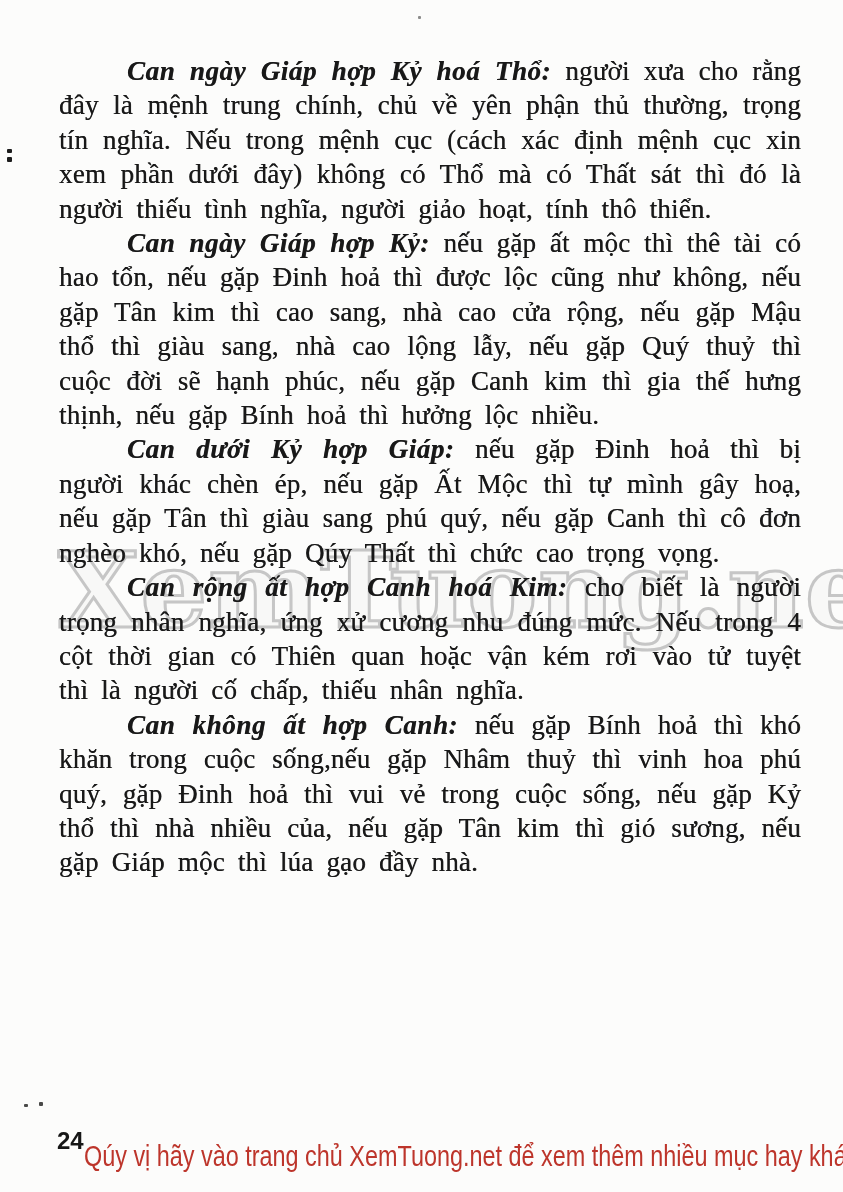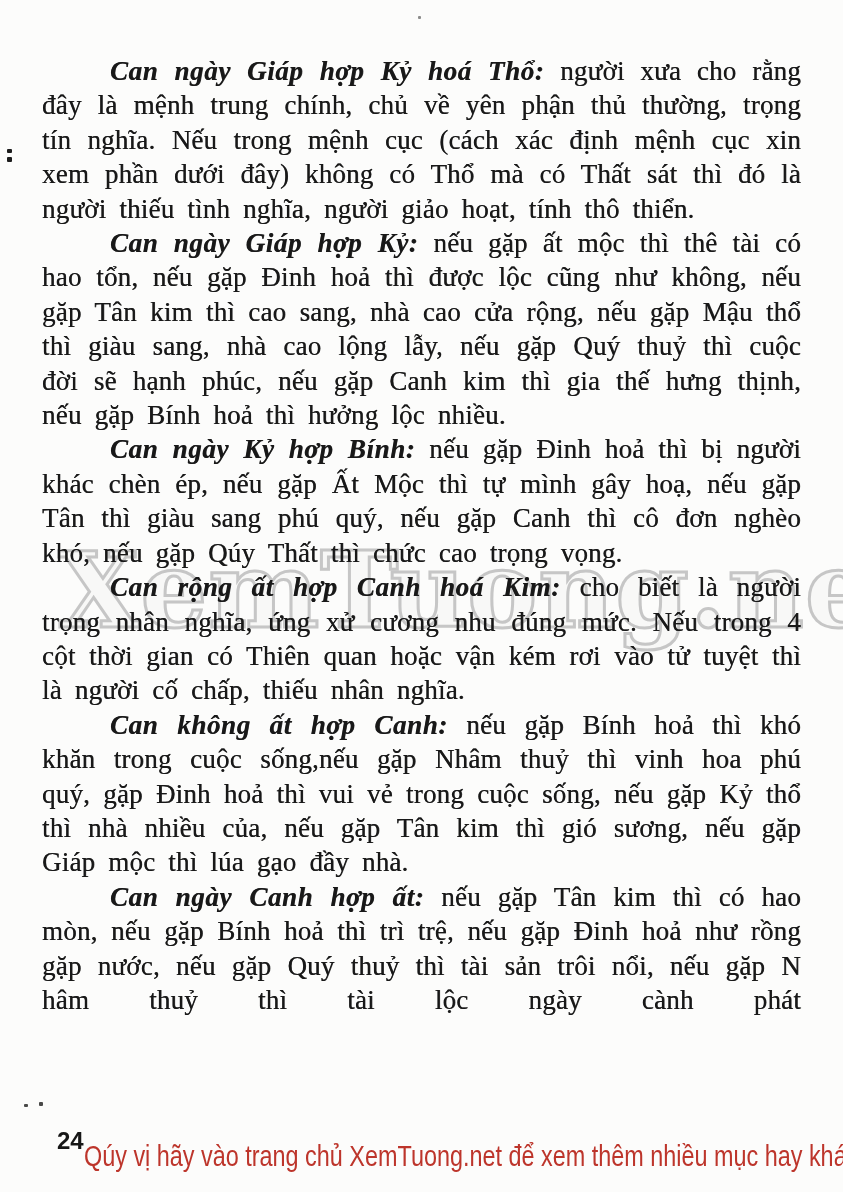--- a/index.html
+++ b/index.html
@@ -20,21 +20,21 @@
     font-size:105px;
     line-height:1;
     white-space:nowrap;
     color:rgba(247,247,246,0.92);
     -webkit-text-stroke:3px var(--watermark_gray);
     letter-spacing:1px;
     user-select:none;
   }
   .content{
     position:absolute;
-    left:42px;right:42px;top:54px;
+    left:59px;right:42px;top:54px;
     z-index:1;
     color:var(--ink);
     font-size:27px;
     line-height:34.4px;
     text-align:justify;
     word-spacing:6px;
     letter-spacing:0.2px;
     text-shadow:0.35px 0.35px 0 rgba(10,10,10,0.75);
   }
   .para{margin:0;text-indent:68px;}
@@ -75,23 +75,22 @@
 
   <div class="speck s1"></div>
   <div class="speck s2"></div>
   <div class="speck s3"></div>
   <div class="speck s4"></div>
   <div class="speck s5"></div>
 
   <div class="content">
     <p class="para"><span class="phead">Can ngày Giáp hợp Kỷ hoá Thổ:</span><span class="pbody"> người xưa cho rằng đây là mệnh trung chính, chủ về yên phận thủ thường, trọng tín nghĩa. Nếu trong mệnh cục (cách xác định mệnh cục xin xem phần dưới đây) không có Thổ mà có Thất sát thì đó là người thiếu tình nghĩa, người giảo hoạt, tính thô thiển.</span></p>
     <p class="para"><span class="phead">Can ngày Giáp hợp Kỷ:</span><span class="pbody"> nếu gặp ất mộc thì thê tài có hao tổn, nếu gặp Đinh hoả thì được lộc cũng như không, nếu gặp Tân kim thì cao sang, nhà cao cửa rộng, nếu gặp Mậu thổ thì giàu sang, nhà cao lộng lẫy, nếu gặp Quý thuỷ thì cuộc đời sẽ hạnh phúc, nếu gặp Canh kim thì gia thế hưng thịnh, nếu gặp Bính hoả thì hưởng lộc nhiều.</span></p>
-    <p class="para"><span class="phead">Can ngày Kỷ hợp Bính:</span><span class="pbody"> nếu gặp Đinh hoả thì bị người khác chèn ép, nếu gặp Ất Mộc thì tự mình gây hoạ, nếu gặp Tân thì giàu sang phú quý, nếu gặp Canh thì cô đơn nghèo khó, nếu gặp Qúy Thất thì chức cao trọng vọng.</span></p>
+    <p class="para"><span class="phead">Can dưới Kỷ hợp Giáp:</span><span class="pbody"> nếu gặp Đinh hoả thì bị người khác chèn ép, nếu gặp Ất Mộc thì tự mình gây hoạ, nếu gặp Tân thì giàu sang phú quý, nếu gặp Canh thì cô đơn nghèo khó, nếu gặp Qúy Thất thì chức cao trọng vọng.</span></p>
     <p class="para"><span class="phead">Can rộng ất hợp Canh hoá Kim:</span><span class="pbody"> cho biết là người trọng nhân nghĩa, ứng xử cương nhu đúng mức. Nếu trong 4 cột thời gian có Thiên quan hoặc vận kém rơi vào tử tuyệt thì là người cố chấp, thiếu nhân nghĩa.</span></p>
     <p class="para"><span class="phead">Can không ất hợp Canh:</span><span class="pbody"> nếu gặp Bính hoả thì khó khăn trong cuộc sống,nếu gặp Nhâm thuỷ thì vinh hoa phú quý, gặp Đinh hoả thì vui vẻ trong cuộc sống, nếu gặp Kỷ thổ thì nhà nhiều của, nếu gặp Tân kim thì gió sương, nếu gặp Giáp mộc thì lúa gạo đầy nhà.</span></p>
-    <p class="para cont"><span class="phead">Can ngày Canh hợp ất:</span><span class="pbody"> nếu gặp Tân kim thì có hao mòn, nếu gặp Bính hoả thì trì trệ, nếu gặp Đinh hoả như rồng gặp nước, nếu gặp Quý thuỷ thì tài sản trôi nổi, nếu gặp N hâm thuỷ thì tài lộc ngày cành phát</span></p>
   </div>
 
   <div class="pagenum">24</div>
 
   <div class="footer-text">Qúy vị hãy vào trang chủ XemTuong.net để xem thêm nhiều mục hay khác</div>
 
 </div>
 
 </body></html>

